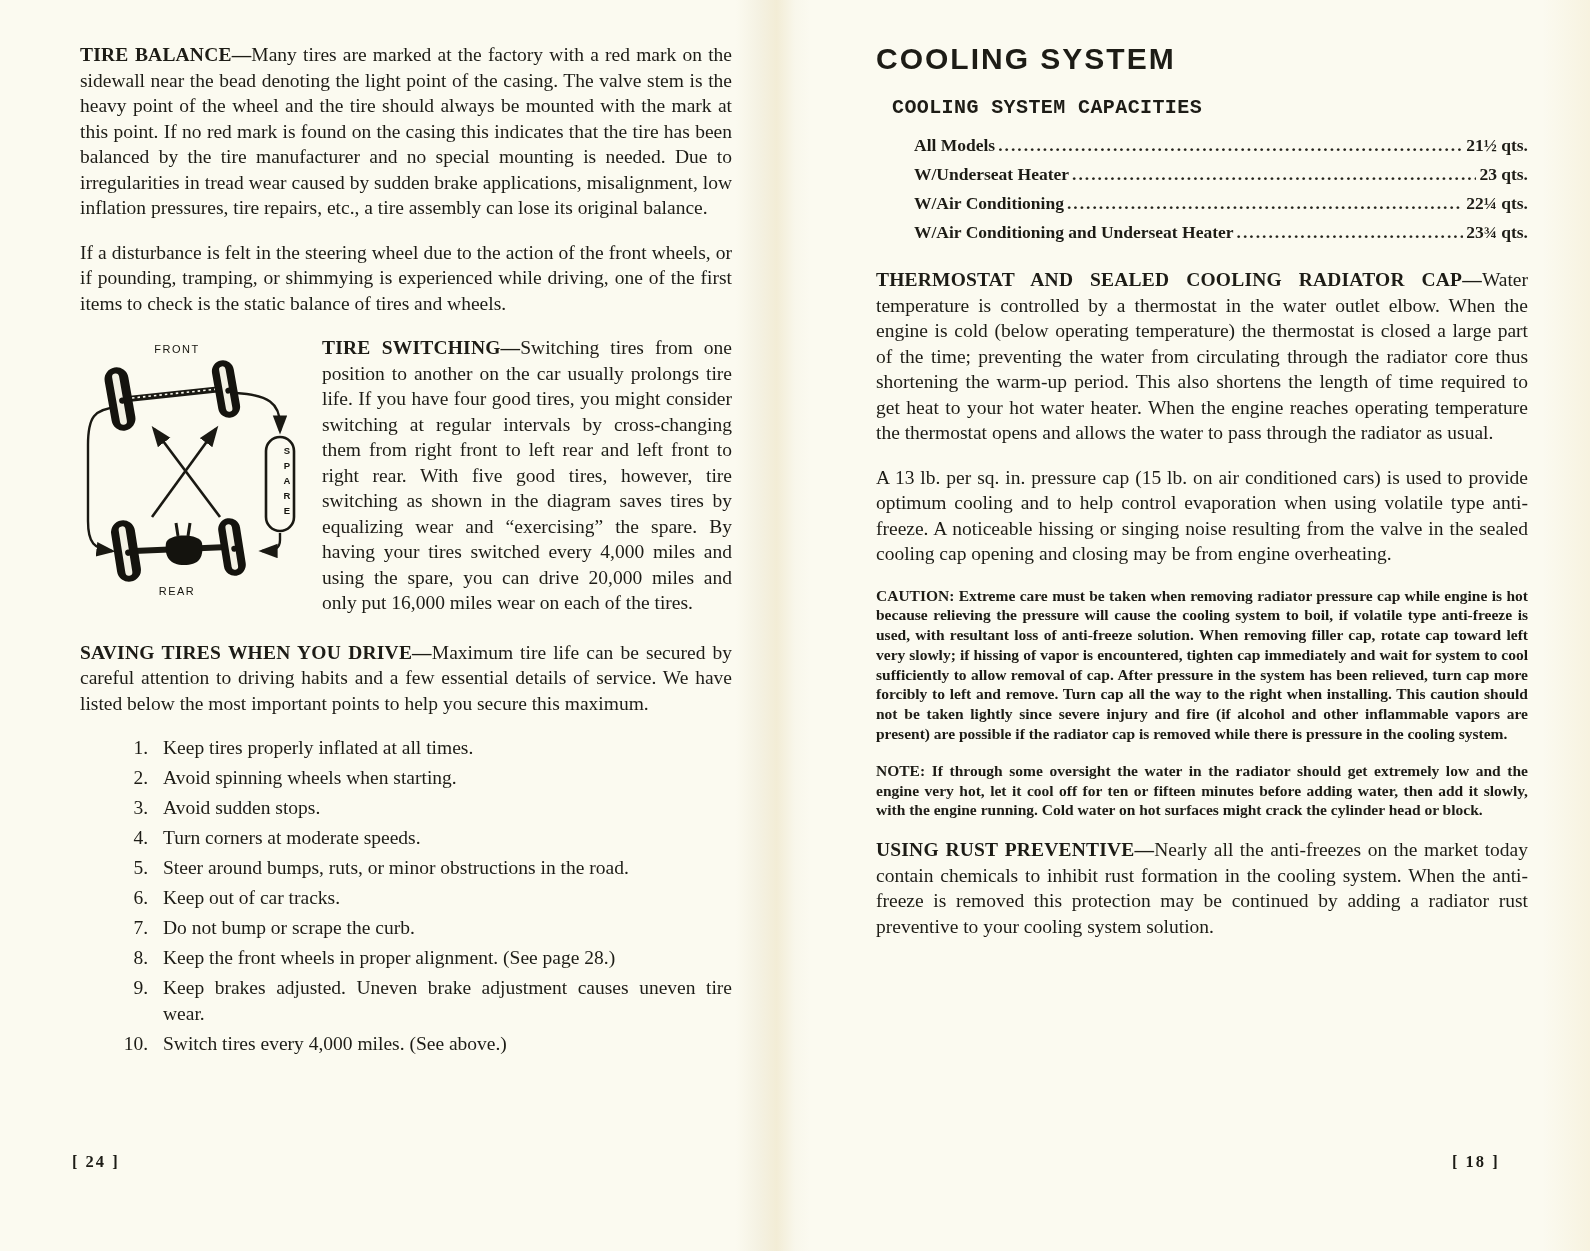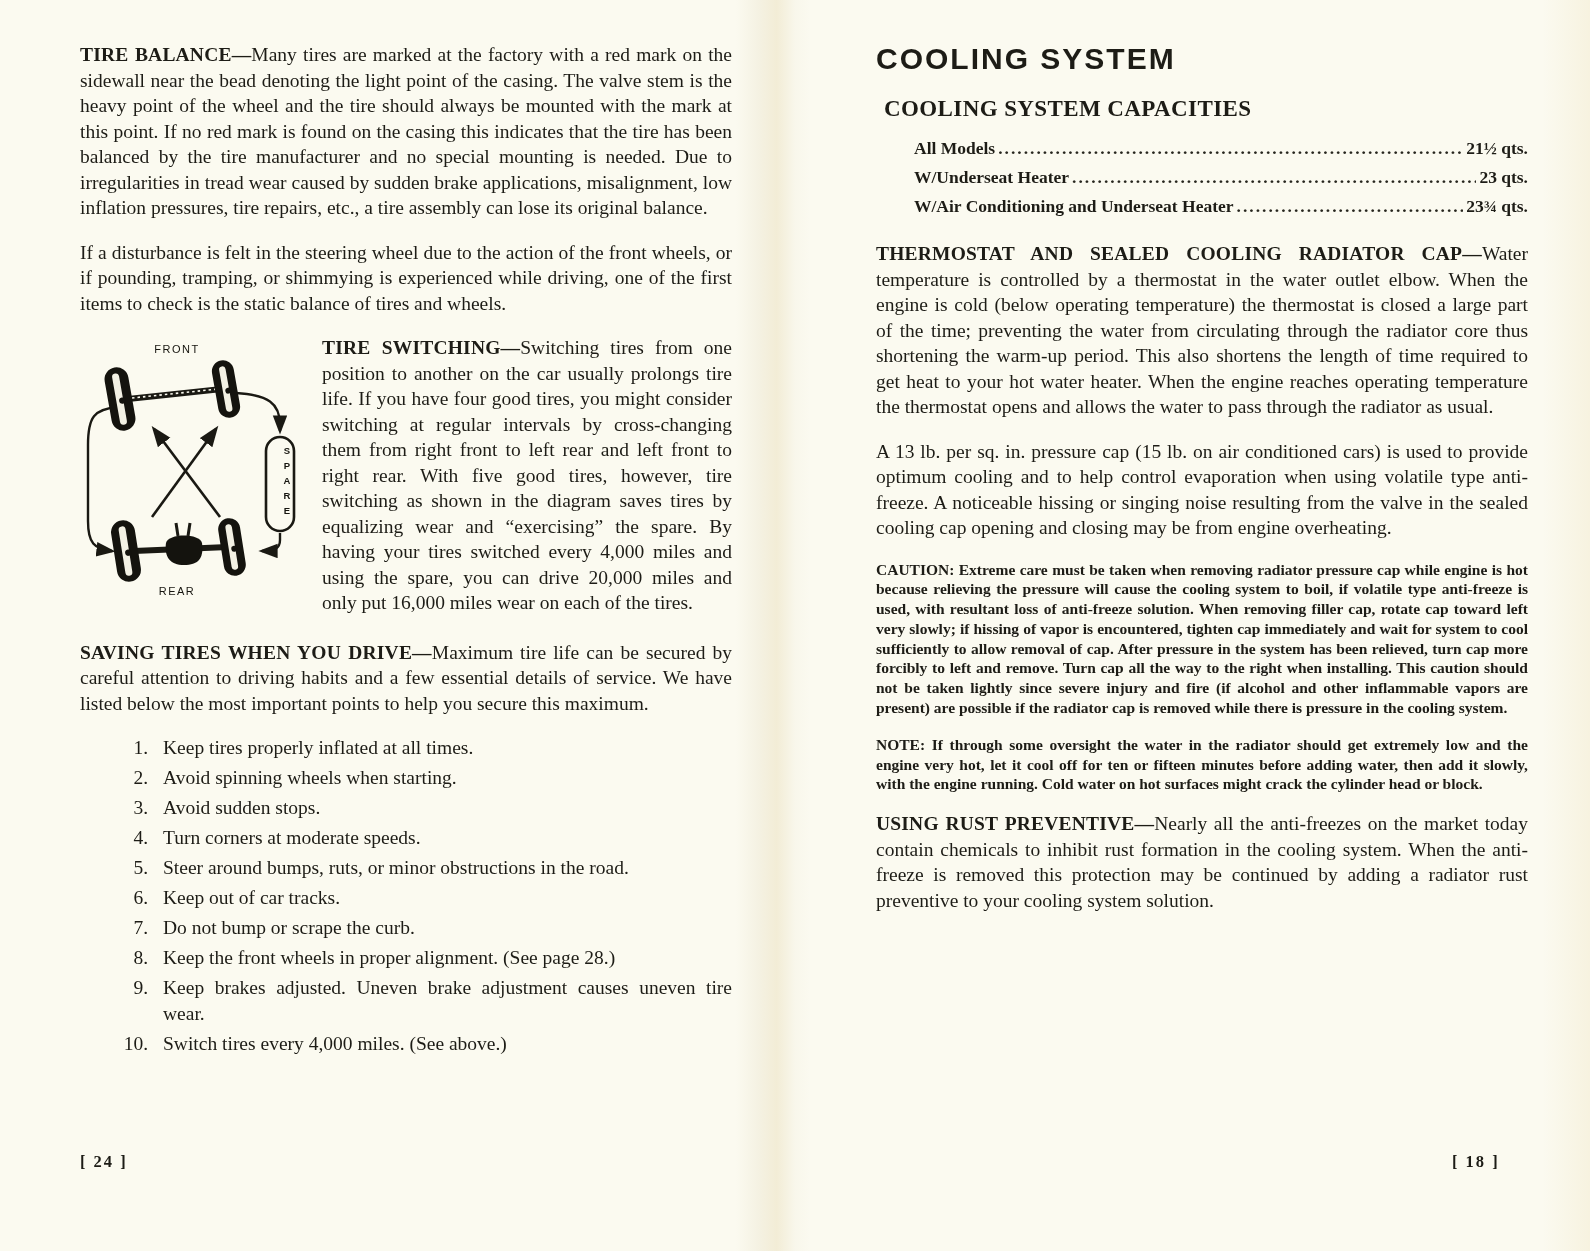--- a/index.html
+++ b/index.html
@@ -25,41 +25,41 @@
   .page-right { left:876px; }
 
   .p { font-size:19.5px; line-height:25.5px; text-align:justify; margin:0 0 19px; }
   .h-run { font-weight:bold; letter-spacing:0.2px; }
 
   .title {
     font-family:"Liberation Sans","DejaVu Sans",sans-serif;
     font-weight:bold; font-size:30px; letter-spacing:2px;
     text-align:left; margin:0 0 20px;
   }
-  .subhead { font-weight:bold; font-size:23px; letter-spacing:0.4px; margin:0 8px 12px; }
+  .subhead { font-weight:bold; font-size:20px; letter-spacing:0.4px; margin:0 16px 12px;font-family:Liberation Mono, monospace; }
 
   .cap-table { margin:0 0 20px; }
   .cap-row { display:flex; align-items:baseline; font-weight:bold; font-size:17.5px; line-height:29px; padding-left:38px; }
   .cap-row .lbl { flex:none; }
   .cap-row .dots { flex:1; overflow:hidden; white-space:nowrap; margin:0 3px; }
   .cap-row .dots::after {
     content:"..........................................................................................................";
     letter-spacing:2px; font-weight:bold; color:#26251d;
   }
   .cap-row .val { flex:none; }
 
   .fineprint { font-weight:bold; font-size:15.5px; line-height:19.8px; text-align:justify; margin:0 0 17px; }
 
   .list { margin:14px 0 0 32px; }
   .li { display:flex; font-size:19.5px; line-height:26px; margin-bottom:4px; text-align:justify; }
   .li .num { width:36px; text-align:right; margin-right:15px; flex:none; }
   .li .txt { flex:1; }
 
   .pageno { position:absolute; top:1152px; font-weight:bold; font-size:16.5px; letter-spacing:2px; }
-  .pageno-left  { left:80px; }
+  .pageno-left  { left:72px; }
   .pageno-right { left:1452px; }
 
   .clear { clear:both; }
 
   
   .diagram { float:left; width:224px; height:260px; position:relative; margin:2px 18px 4px 0; }
   .diag-label {
     position:absolute; font-family:"Liberation Sans","DejaVu Sans",sans-serif;
     font-weight:normal; font-size:11px; letter-spacing:1.5px; color:#16150f;
     width:150px; text-align:center;
@@ -205,20 +205,25 @@
         <span class="lbl">All Models</span>
           <span class="dots"></span>
           <span class="val">21½ qts.</span>
       </div>
       <div class="cap-row">
         <span class="lbl">W/Underseat Heater</span>
           <span class="dots"></span>
           <span class="val">23 qts.</span>
       </div>
       <div class="cap-row">
+        <span class="lbl">W/Air Conditioning</span>
+          <span class="dots"></span>
+          <span class="val">22¼ qts.</span>
+      </div>
+      <div class="cap-row">
         <span class="lbl">W/Air Conditioning and Underseat Heater</span>
           <span class="dots"></span>
           <span class="val">23¾ qts.</span>
       </div>
     </div>
 
     <p class="p">
       <span class="h-run">THERMOSTAT AND SEALED COOLING RADIATOR CAP—</span><span>Water temperature is controlled by a thermostat in the water outlet elbow. When the engine is cold (below operating temperature) the thermostat is closed a large part of the time; preventing the water from circulating through the radiator core thus shortening the warm-up period. This also shortens the length of time required to get heat to your hot water heater. When the engine reaches operating temperature the thermostat opens and allows the water to pass through the radiator as usual.</span>
     </p>
 

